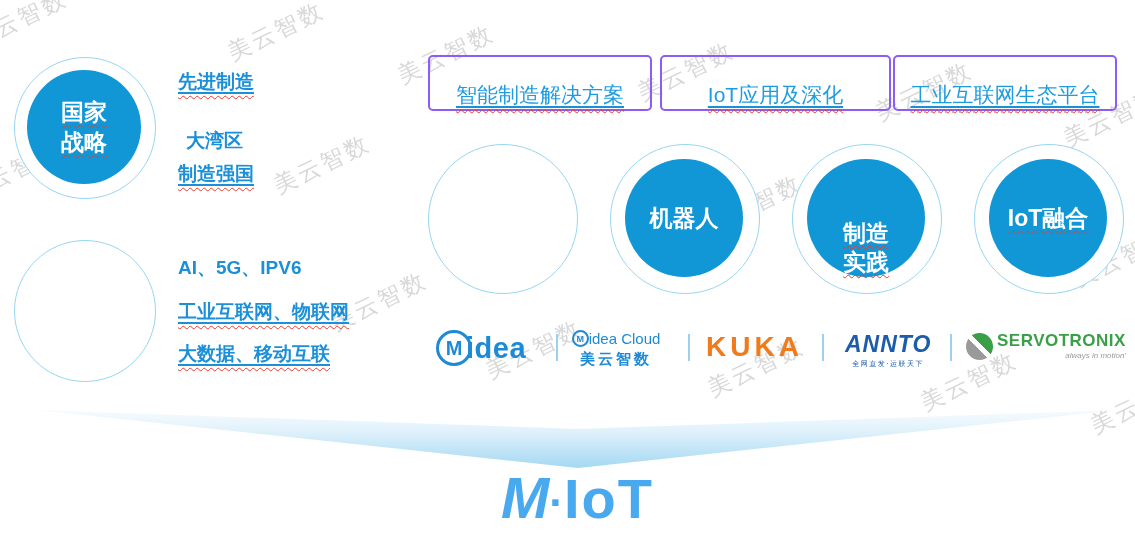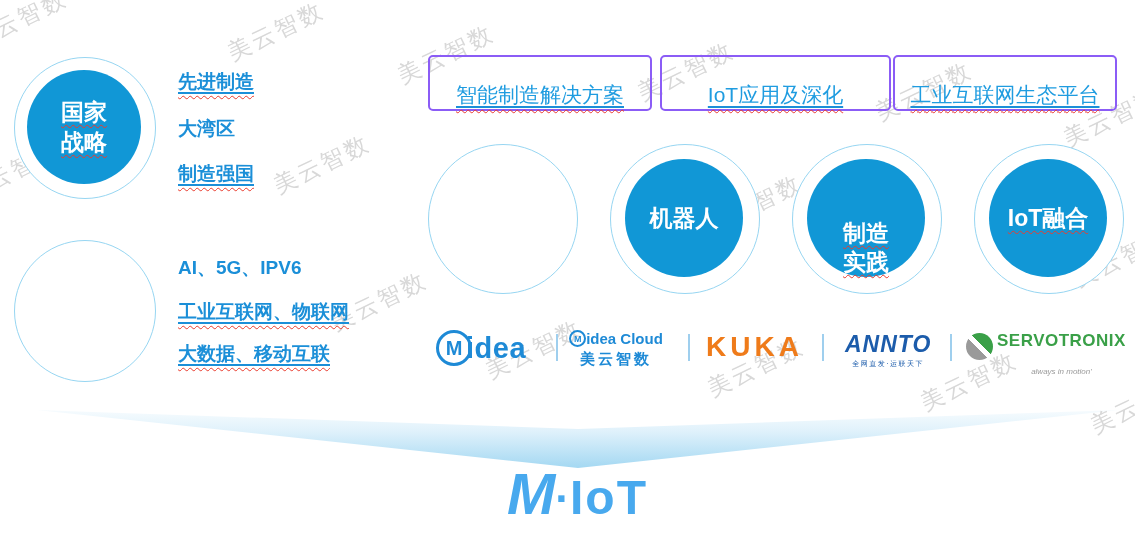--- a/index.html
+++ b/index.html
@@ -33,40 +33,40 @@
   
   .logo-sep{position:absolute;top:334px;width:2px;height:27px;background:#9fcfee;z-index:2;}
   .midea{position:absolute;left:436px;top:330px;display:flex;align-items:center;z-index:2;color:#1e8ad6;}
   .m-emblem{width:30px;height:30px;border:3px solid #1e8ad6;border-radius:50%;display:flex;
             align-items:center;justify-content:center;font-size:20px;font-weight:bold;flex:0 0 auto;}
   .midea .word{font-size:29px;font-weight:bold;letter-spacing:0.5px;margin-left:-6px;}
   .mcloud{position:absolute;left:564px;top:330px;width:104px;text-align:center;z-index:2;color:#1e8ad6;}
   .mcloud .row1{display:flex;align-items:center;justify-content:center;gap:2px;}
   .m-emblem-s{width:13px;height:13px;border:2px solid #1e8ad6;border-radius:50%;display:flex;
               align-items:center;justify-content:center;font-size:9px;font-weight:bold;flex:0 0 auto;}
-  .mcloud .row1 .t{font-size:15px;font-weight:bold;margin-left:-2px;}
+  .mcloud .row1 .t{font-size:15px;font-weight:normal;margin-left:-2px;}
   .mcloud .row2{font-size:15px;font-weight:600;letter-spacing:3px;margin-top:3px;}
   .kuka{position:absolute;left:706px;top:331px;font-size:28px;font-weight:700;color:#ef7b1a;
         letter-spacing:4px;z-index:2;}
   .annto{position:absolute;left:845px;top:331px;text-align:center;z-index:2;color:#1c5cab;}
   .annto .t{font-size:23px;font-weight:800;letter-spacing:1px;font-style:italic;}
   .annto .tag{font-size:7px;letter-spacing:1.5px;margin-top:1px;color:#1c5cab;}
   .servo{position:absolute;left:966px;top:331px;display:flex;align-items:flex-start;gap:4px;z-index:2;}
   .servo-icon{width:27px;height:27px;border-radius:50%;flex:0 0 auto;margin-top:2px;
               background:linear-gradient(225deg,#3aa048 44%,#ffffff 44%,#ffffff 56%,#9a9a9a 56%);}
-  .servo .col{display:flex;flex-direction:column;align-items:center;gap:16px;}
+  .servo .col{display:flex;flex-direction:column;align-items:flex-end;}
   .servo .t{font-size:17px;font-weight:600;color:#3aa048;letter-spacing:0.5px;white-space:nowrap;}
   .servo .tag{font-size:8px;font-style:italic;color:#9a9a9a;margin-top:0px;}
   
   .funnel{position:absolute;left:0;top:0;z-index:1;pointer-events:none;}
   .miot{position:absolute;left:0;top:466px;width:1155px;text-align:center;z-index:2;color:#48a9ee;
         white-space:nowrap;}
   .miot .m{font-size:58px;font-weight:bold;font-style:italic;line-height:56px;}
   .miot .dot{font-size:44px;font-weight:bold;}
-  .miot .iot{font-size:48px;font-weight:bold;letter-spacing:2px;text-align:right;}
+  .miot .iot{font-size:56px;font-weight:bold;letter-spacing:2px;text-align:right;}
 </style>
 </head>
 <body>
 
 <div class="stage">
 
   <svg class="funnel" width="1135" height="548" viewBox="0 0 1135 548">
     <defs>
       <linearGradient id="fg" gradientUnits="userSpaceOnUse" x1="0" y1="402" x2="0" y2="468">
         <stop offset="0" stop-color="#ffffff"></stop>
@@ -99,21 +99,21 @@
     </div>
 
   <div class="ring" style="left:14px;top:57px;width:140px;height:140px;"></div>
   <div class="bluecircle" style="left:27px;top:70px;width:114px;height:114px;">
     <span class="cl wavy-only">国家</span>
     <span class="cl wavy-only">战略</span>
   </div>
   <div class="list-item" style="top:69px;">
     <span class="ul-solid"><span class="ul-wavy">先进制造</span></span>
   </div>
-  <div class="list-item" style="top:116px;">
+  <div class="list-item" style="top:128px;margin-left:8px;">
     <span>大湾区</span>
   </div>
   <div class="list-item" style="top:161px;">
     <span class="ul-solid"><span class="ul-wavy">制造强国</span></span>
   </div>
 
   <div class="ring" style="left:14px;top:240px;width:140px;height:140px;"></div>
   <div class="list-item" style="top:255px;">
     <span>AI、5G、IPV6</span>
   </div>

